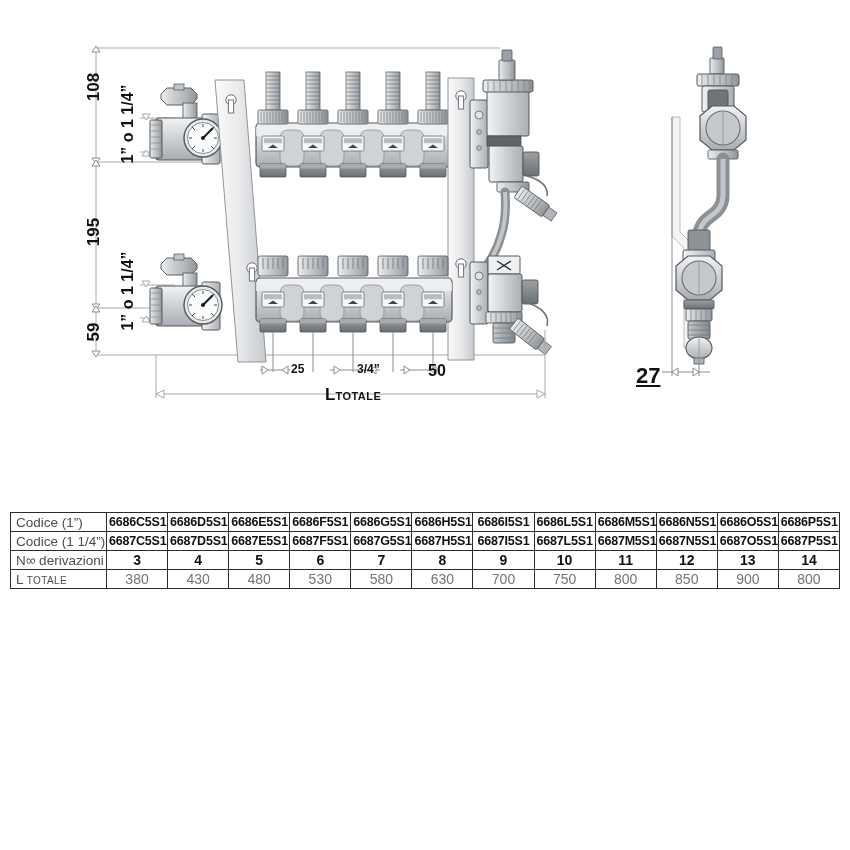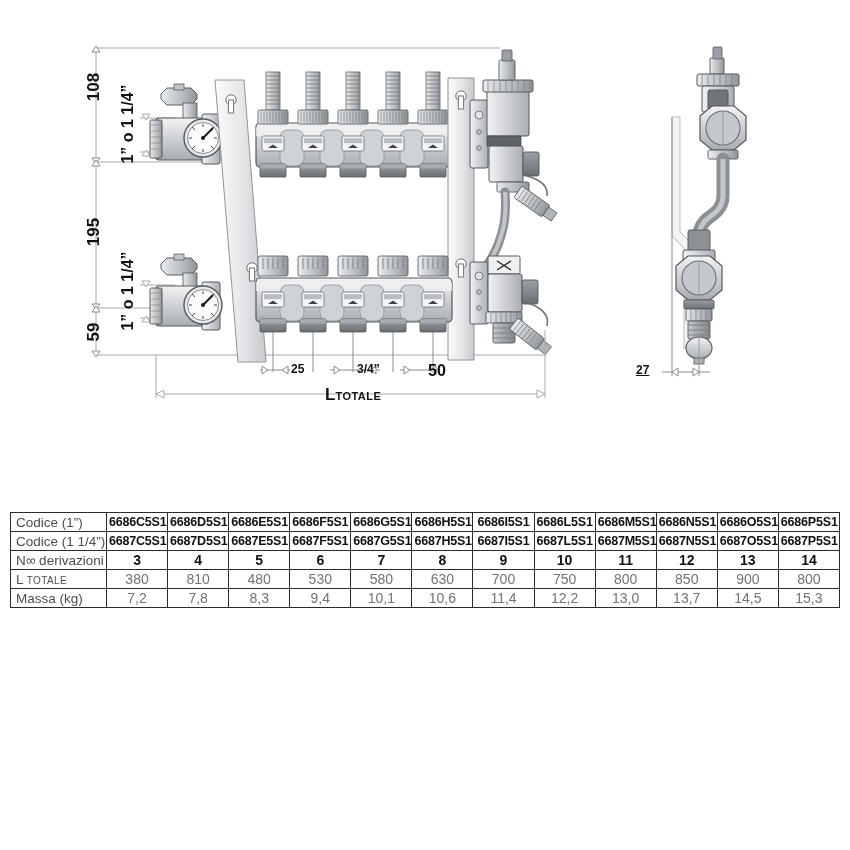--- a/index.html
+++ b/index.html
@@ -480,21 +480,21 @@
     <div class="dimtext" style="left:291px;top:362px;font-size:12px;">25</div>
 
     <div class="dimtext" style="left:357px;top:362px;font-size:12px;">3/4”</div>
 
     <div class="dimtext" style="left:428px;top:362px;font-size:16px;">50</div>
 
     <div class="dimtext" style="left:325px;top:385px;font-size:17px;">
       <span>L</span><span style="font-size:11px;letter-spacing:0.5px;">TOTALE</span>
     </div>
 
-    <div class="dimtext" style="left:636px;top:363px;font-size:12px;text-decoration:underline;">27</div>
+    <div class="dimtext" style="left:636px;top:363px;font-size:22px;text-decoration:underline;">27</div>
   </div>
 
   <table id="spec-table">
     <tbody>
         <tr>
           <td class="rowhdr firstcol">Codice (1”)</td>
           <td class="code">6686C5S1</td>
           <td class="code">6686D5S1</td>
           <td class="code">6686E5S1</td>
           <td class="code">6686F5S1</td>
@@ -533,43 +533,28 @@
           <td class="count">9</td>
           <td class="count">10</td>
           <td class="count">11</td>
           <td class="count">12</td>
           <td class="count">13</td>
           <td class="count">14</td>
         </tr>
         <tr>
           <td class="rowhdr firstcol"><span>L</span> <span class="sub">TOTALE</span></td>
           <td class="val">380</td>
-          <td class="val">810</td>
+          <td class="val">430</td>
           <td class="val">480</td>
           <td class="val">530</td>
           <td class="val">580</td>
           <td class="val">630</td>
           <td class="val">700</td>
           <td class="val">750</td>
           <td class="val">800</td>
           <td class="val">850</td>
           <td class="val">900</td>
           <td class="val">800</td>
         </tr>
-        <tr>
-          <td class="rowhdr firstcol">Massa (kg)</td>
-          <td class="val">7,2</td>
-          <td class="val">7,8</td>
-          <td class="val">8,3</td>
-          <td class="val">9,4</td>
-          <td class="val">10,1</td>
-          <td class="val">10,6</td>
-          <td class="val">11,4</td>
-          <td class="val">12,2</td>
-          <td class="val">13,0</td>
-          <td class="val">13,7</td>
-          <td class="val">14,5</td>
-          <td class="val">15,3</td>
-        </tr>
       </tbody>
   </table>
 
 </div>
 
 </body></html>

